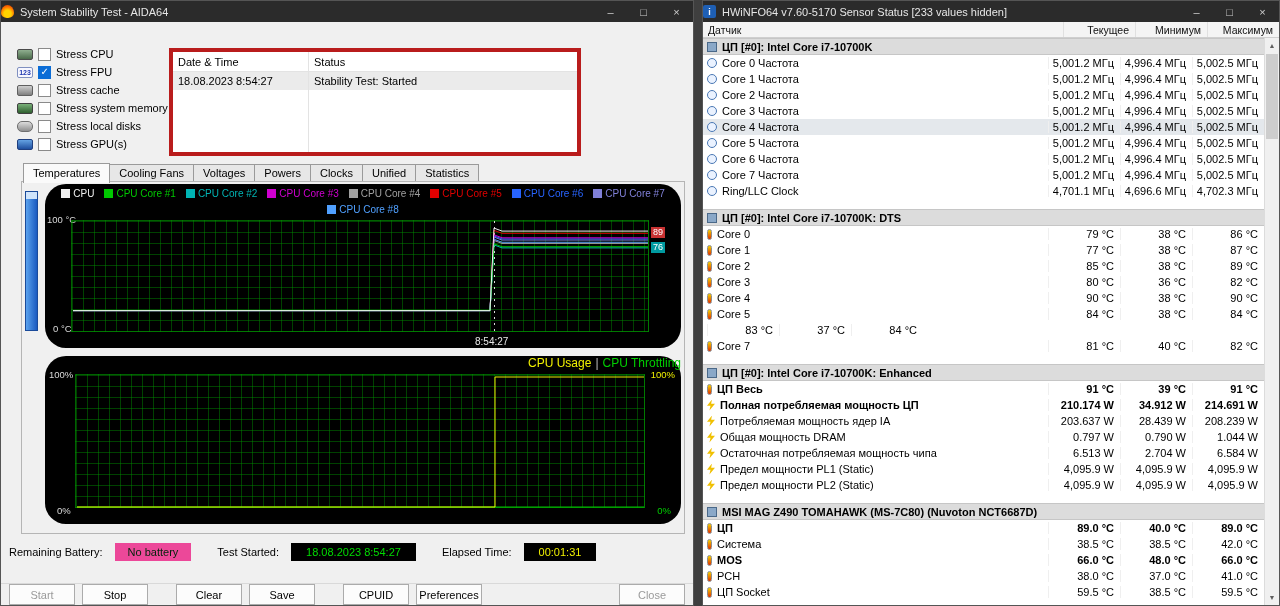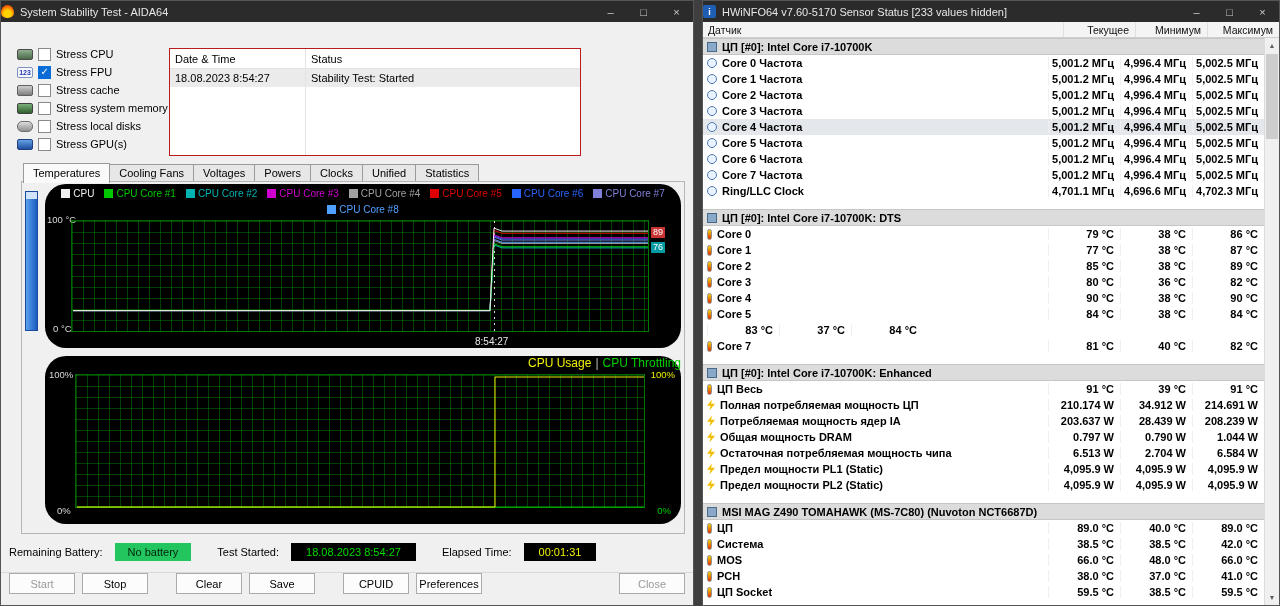--- a/index.html
+++ b/index.html
@@ -27,21 +27,21 @@
   .cpu-icon    { background:linear-gradient(#8fae8f,#4a6a4a); border:1px solid #4a4a4a; }
   .fpu-icon    { background:#f8f8ff; border:1px solid #8090c0; color:#2038b0; font-size:7px; font-weight:bold; }
   .cache-icon  { background:linear-gradient(#cfcfcf,#7f7f7f); border:1px solid #5f5f5f; }
   .memory-icon { background:linear-gradient(#79b079,#2f5f2f); border:1px solid #3f3f3f; }
   .disk-icon   { background:linear-gradient(#dcdcdc,#8f8f8f); border:1px solid #6f6f6f; border-radius:5px; }
   .gpu-icon    { background:linear-gradient(#64a2e2,#1f4f9f); border:1px solid #1f3f7f; }
   .checkbox { width:13px; height:13px; border:1px solid #8a8a8a; background:#fff; margin-right:5px; position:relative; flex:none; }
   .checkbox.checked { background:#0a6cd6; border-color:#0a6cd6; }
   .checkbox.checked::after { content:"\2713"; color:#fff; font-size:10px; position:absolute; left:1.5px; top:-1px; }
 
-  .events-table { position:absolute; left:168px; top:47px; width:412px; height:108px; background:#fff; border:1px solid #b91c1c; font-size:11px; }
+  .events-table { position:absolute; left:168px; top:47px; width:412px; height:108px; background:#fff; border:4px solid #b91c1c; font-size:11px; }
   .et-vline { position:absolute; left:135px; top:0; bottom:0; width:1px; background:#e3e3e3; }
   .et-header { display:flex; height:20px; border-bottom:1px solid #e3e3e3; align-items:center; }
   .et-row { display:flex; height:18px; background:#ebebeb; align-items:center; }
   .et-c1 { width:135px; padding:0 5px; }
   .et-c2 { flex:1; padding:0 6px; }
 
   #tabs { position:absolute; left:22px; top:162px; display:flex; align-items:center; font-size:11px; }
   .tab { padding:2px 9px 3px; border:1px solid #9a9a9a; border-bottom:none; background:#e7e7e7; color:#000; margin-right:-1px; height:18px; }
   .tab.active { background:#fafafa; height:20px; margin-bottom:-1px; position:relative; z-index:3; padding-top:3px; }
 
@@ -70,42 +70,42 @@
   .axis-label { position:absolute; color:#dadada; font-size:9.5px; }
   .vdash { position:absolute; top:0; bottom:0; width:1px;
     background-image:repeating-linear-gradient(to bottom, rgba(255,255,255,.85) 0 2px, transparent 2px 6px); }
   .marker-badge { position:absolute; font-size:9px; color:#fff; line-height:11px; padding:0 2px; }
   #time-label { position:absolute; bottom:1px; color:#e8e8e8; font-size:10px;margin-left:24px; }
 
   .usage-header { text-align:right; font-size:12px; margin-top:0; }
   .usage-header .sep { color:#bbb; margin:0 4px; }
 
   .statusbar { position:absolute; left:0; top:538px; width:100%; height:26px; display:flex; align-items:center; font-size:11px; padding-left:8px; color:#000; }
-  .badge-green { background:#22c55e; color:#00240a; padding:3px 13px; margin-left:12px; }
+  .badge-green { background:#ec4899; color:#00240a; padding:3px 13px; margin-left:12px; }
   .badge-black { background:#000; padding:3px 15px; margin-left:12px; }
   .green-text { color:#00dc00; }
   .yellow-text { color:#f0f000; }
   .sb-gap { margin-left:26px; }
 
-  .footer { position:absolute; left:0; bottom:0; width:100%; height:33px; border-top:1px solid #d9d9d9; background:#f0f0f0;
-    display:flex; align-items:flex-start; padding:0 8px; }
+  .footer { position:absolute; left:0; bottom:0; width:100%; height:22px; border-top:1px solid #d9d9d9; background:#f0f0f0;
+    display:flex; align-items:flex-end; padding:0 8px; }
   .btn { width:66px; height:21px; background:#fcfcfc; border:1px solid #ababab; font-size:11px; color:#000;
     display:flex; align-items:center; justify-content:center; margin-right:7px; }
   .btn.gap { margin-left:21px; }
   .btn.push-right { margin-left:auto; margin-right:0; }
   .btn.disabled { color:#9a9a9a; }
 
   
   .hw-colhead { display:flex; height:16px; background:#f4f4f4; border-bottom:1px solid #cfcfcf; font-size:10.5px; color:#111; }
   .hw-col-sensor { flex:1; display:flex; align-items:center; padding-left:5px; }
   .hw-col-val { width:72px; display:flex; align-items:center; justify-content:flex-end; padding-right:6px; border-left:1px solid #e0e0e0; }
   #hw-body { position:absolute; left:0; top:37px; right:15px; bottom:0; overflow:hidden; font-size:11px; color:#000; background:#fff; }
   .hw-section-header { height:17px; background:#dcdcdc; border-top:1px solid #c6c6c6; border-bottom:1px solid #c6c6c6;
     display:flex; align-items:center; gap:5px; font-weight:bold; padding-left:4px; }
-  .hw-row { height:16px; display:flex; align-items:center; padding-left:4px;font-weight:bold; }
+  .hw-row { height:16px; display:flex; align-items:center; padding-left:4px; }
   .hw-row.bold { font-weight:bold; }
   .hw-row.selected { background:#e4e8ec; }
   .hw-row .label { flex:1; display:flex; align-items:center; gap:5px; overflow:hidden; white-space:nowrap; }
   .hw-row .val { width:72px; text-align:right; padding-right:6px; border-left:1px solid #efefef; flex:none; }
   .hw-gap { height:10px; background:#fff; }
   .icon-chip  { width:10px; height:10px; background:#8aa8c8; border:1px solid #4a6888; flex:none; }
   .icon-clock { width:10px; height:10px; border-radius:50%; border:1px solid #4a78b4; background:#eaf2ff; flex:none; }
   .icon-temp  { width:5px; height:11px; border-radius:3px; background:linear-gradient(#f2d200,#e03000); border:1px solid #8f8f8f; flex:none; }
   .icon-power { width:8px; height:11px; background:#f0c000; flex:none;
     clip-path:polygon(62% 0, 0 56%, 44% 56%, 30% 100%, 100% 38%, 52% 38%); }

